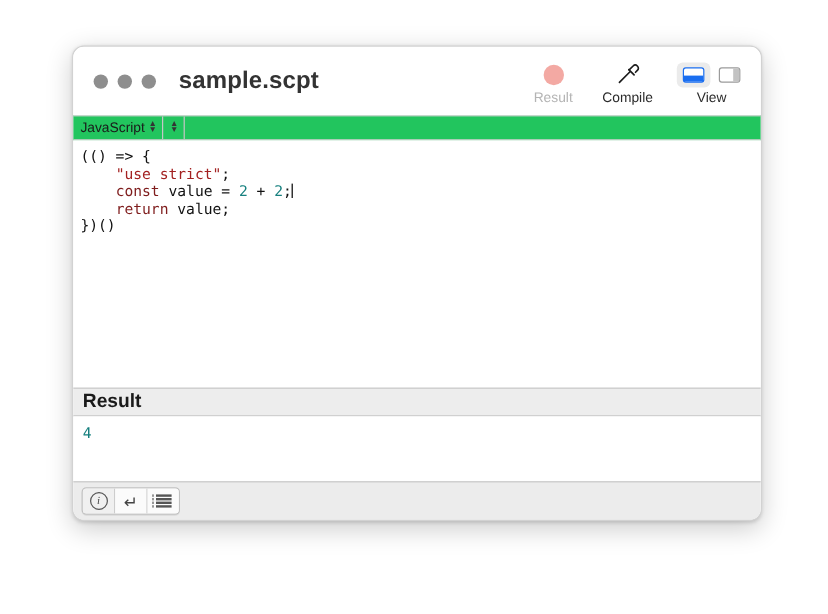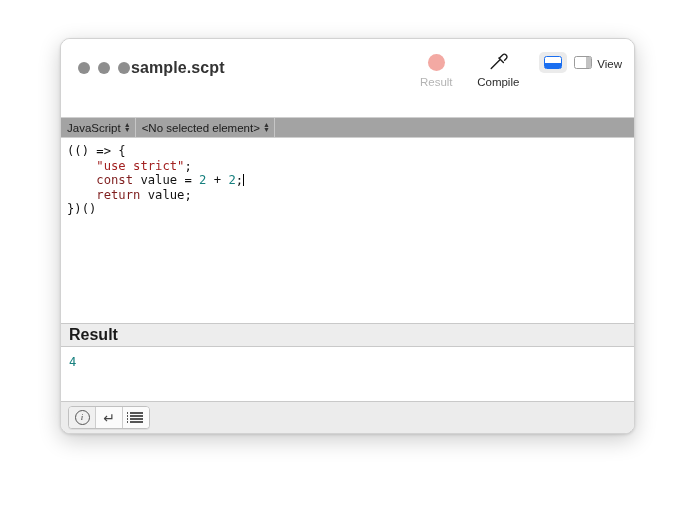--- a/index.html
+++ b/index.html
@@ -47,22 +47,22 @@
     margin-left: 17px;
     align-items: center;
   }
   .tl {
     width: 12px;
     height: 12px;
     border-radius: 50%;
     background: #8e8e8e;
   }
   #window-title {
-    margin-left: 1px;
-    font-size: 16px;
+    margin-left: 19px;
+    font-size: 20px;
     font-weight: bold;
     color: #333333;
     letter-spacing: 0.1px;
     white-space: nowrap;
   }
 
   
   #toolbar {
     margin-left: auto;
     display: flex;
@@ -102,21 +102,21 @@
   .glyph-run {
     width: 0; height: 0;
     border-left: 13px solid #1c1c1c;
     border-top: 8px solid transparent;
     border-bottom: 8px solid transparent;
   }
 
   
   #view-group {
     display: flex;
-    flex-direction: row;
+    flex-direction: column;
     align-items: center;
     padding-top: 4px;
     margin-left: 10px;
   }
   #view-buttons {
     display: flex;
     gap: 2px;
     height: 22px;
     align-items: center;
   }
@@ -149,29 +149,28 @@
     content: "";
     position: absolute;
     top: 0; bottom: 0; right: 0;
     width: 5.5px;
     background: #c3c3c3;
   }
 
   
   #selector-bar {
     height: 19px;
-    background: #a3a3a3;
+    background: #22c55e;
     border-top: 1px solid #cfcfcf;
     border-bottom: 1px solid #cfcfcf;
     display: flex;
     align-items: stretch;
     flex: none;
     font-size: 11.5px;
     color: #1a1a1a;
-    margin-top: 21px;
   }
   .popup {
     display: flex;
     align-items: center;
     padding: 0 4px 0 6px;
     border-right: 1px solid #c6c6c6;
     gap: 3px;
     white-space: nowrap;
   }
   .stepper {
@@ -344,21 +343,20 @@
 
   <div id="selector-bar">
     <div class="popup">
       <span>JavaScript</span>
       <span class="stepper">
           <span>▲</span>
           <span>▼</span>
         </span>
     </div>
     <div class="popup">
-      <span>&lt;No selected element&gt;</span>
       <span class="stepper">
           <span>▲</span>
           <span>▼</span>
         </span>
     </div>
     <div id="selector-spacer"></div>
   </div>
 
   <div id="editor">
     <div id="code"><div><span class="tok-pl">(() =&gt; {</span></div><div><span class="tok-pl">    </span><span class="tok-str">"use strict"</span><span class="tok-pl">;</span></div><div><span class="tok-pl"></span></div><div><span class="tok-pl">    </span><span class="tok-kw">const</span><span class="tok-pl"> value = </span><span class="tok-num">2</span><span class="tok-pl"> + </span><span class="tok-num">2</span><span class="tok-pl">;</span><span class="caret"></span></div><div><span class="tok-pl"></span></div><div><span class="tok-pl">    </span><span class="tok-kw">return</span><span class="tok-pl"> value;</span></div><div><span class="tok-pl">})()</span></div></div>

